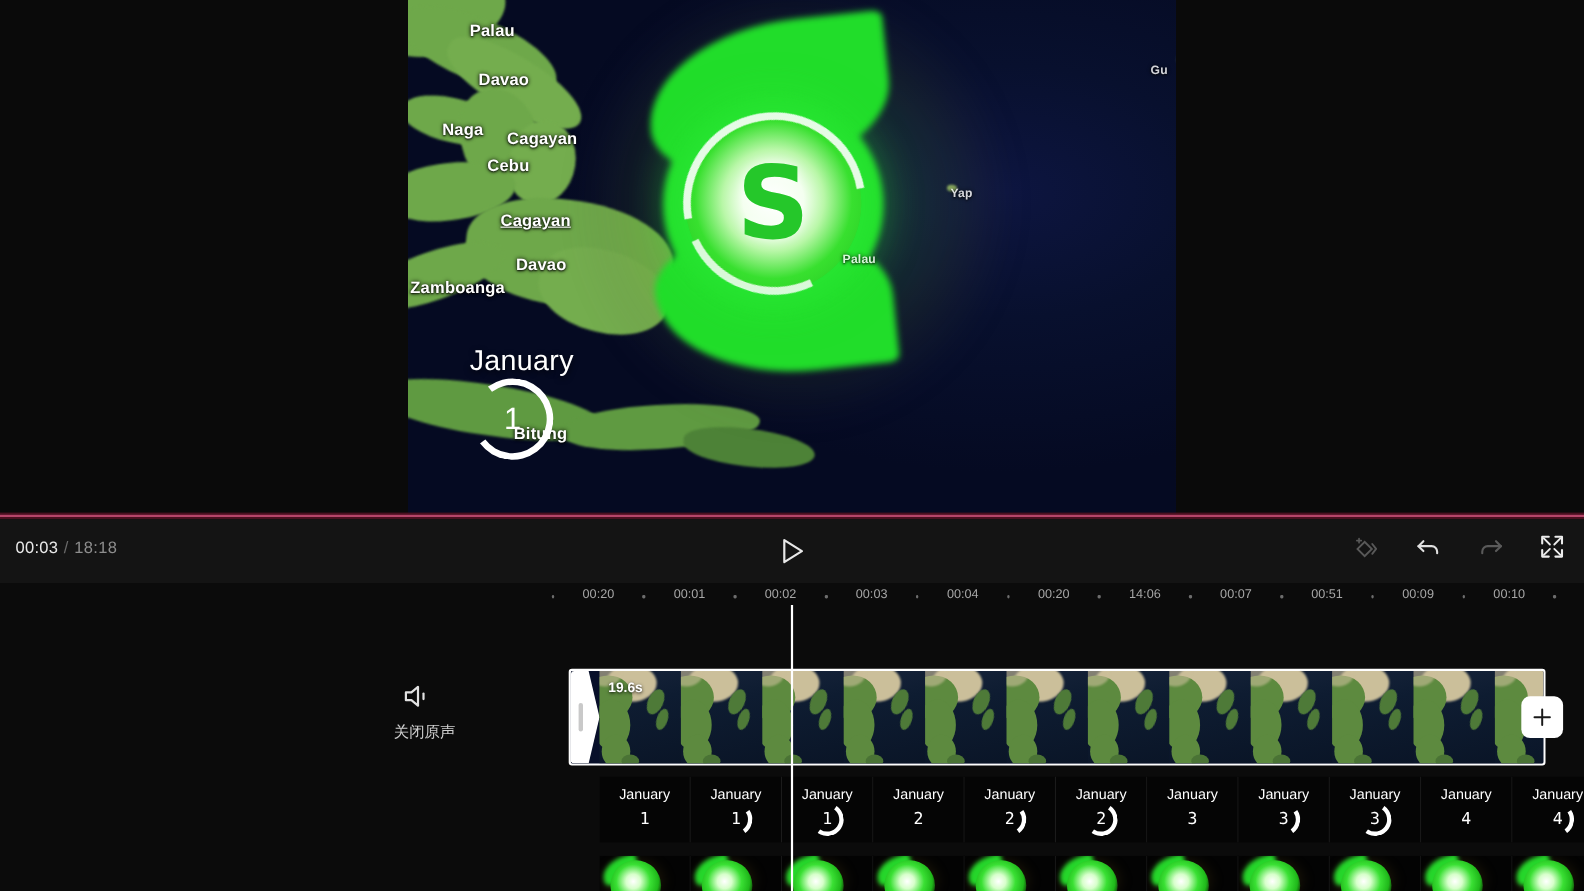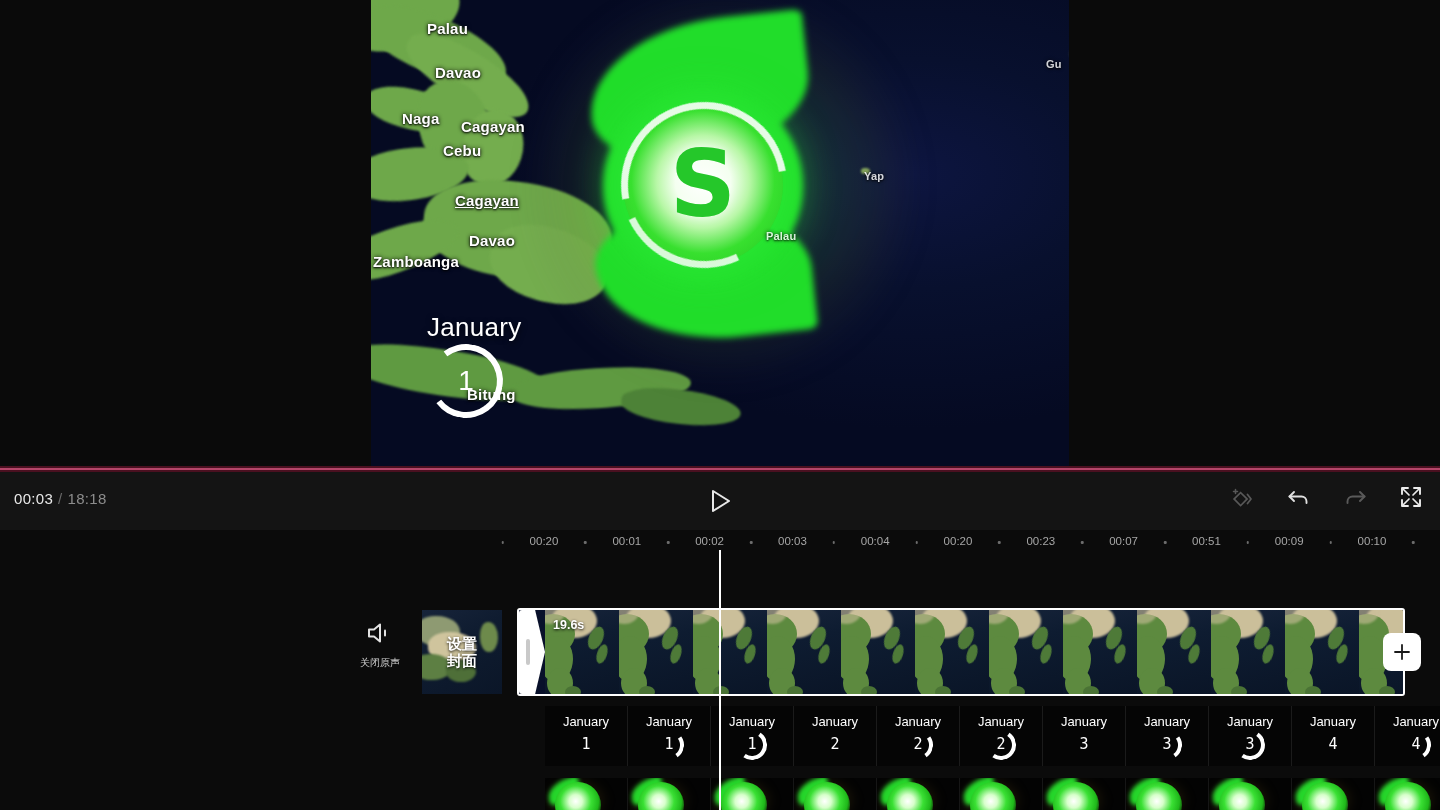--- a/index.html
+++ b/index.html
@@ -68,21 +68,21 @@
   .ic { width:26px; height:26px; display:flex; align-items:center; justify-content:center; cursor:pointer; }
   .ic.dim { opacity:.34; }
 
   
   .timeline { position:absolute; left:0; top:530px; width:1440px; height:280px; background:#0b0b0b; overflow:hidden; }
   .ruler { position:absolute; left:0; top:0; width:1440px; height:28px; }
   .tick-label { position:absolute; top:5px; font-size:11.5px; color:#a6a6a6; transform:translateX(-50%); white-space:nowrap; }
   .tick-dot { position:absolute; top:11px; width:2.5px; height:2.5px; border-radius:50%; background:#6d6d6d; transform:translateX(-50%); }
   .left-tools { position:absolute; left:353px; top:78px; width:160px; height:88px; }
   .mute-btn { position:absolute; left:5px; top:12px; width:44px; height:62px; text-align:center; cursor:pointer; }
-  .mute-label { font-size:10px; color:#cfcfcf; margin-top:6px; white-space:nowrap; }
+  .mute-label { font-size:14px; color:#cfcfcf; margin-top:6px; white-space:nowrap; }
   .cover-btn { position:absolute; left:422px; top:610px; width:80px; height:84px; cursor:pointer;
       background:linear-gradient(150deg,#17243a 0%,#0f1c30 40%,#0b1628 100%); overflow:hidden;
       display:flex; flex-direction:column; align-items:center; justify-content:center; }
   .cover-txt { font-size:15px; color:#fff; font-weight:700; line-height:1.15; text-align:center;
       text-shadow:0 1px 3px rgba(0,0,0,.9); position:relative; z-index:2; }
 
   .clip { position:absolute; left:517px; top:608px; width:888px; height:88px;
       border:2px solid #ffffff; border-radius:3px; background:#08102a; overflow:hidden; }
   .handle-l { position:absolute; left:0; top:0; width:26px; height:100%; background:#fff;
       border-radius:3px 0 0 3px; display:flex; align-items:center; justify-content:center; cursor:ew-resize;
@@ -243,21 +243,21 @@
         <div class="tick-label" style="left: 626.8px;">00:01</div>
         <div class="tick-dot" style="left: 668.2px;"></div>
         <div class="tick-label" style="left: 709.6px;">00:02</div>
         <div class="tick-dot" style="left: 751px;"></div>
         <div class="tick-label" style="left: 792.4px;">00:03</div>
         <div class="tick-dot" style="left: 833.8px;"></div>
         <div class="tick-label" style="left: 875.2px;">00:04</div>
         <div class="tick-dot" style="left: 916.6px;"></div>
         <div class="tick-label" style="left: 958px;">00:20</div>
         <div class="tick-dot" style="left: 999.4px;"></div>
-        <div class="tick-label" style="left: 1040.8px;">00:23</div>
+        <div class="tick-label" style="left: 1040.8px;">14:06</div>
         <div class="tick-dot" style="left: 1082.2px;"></div>
         <div class="tick-label" style="left: 1123.6px;">00:07</div>
         <div class="tick-dot" style="left: 1165px;"></div>
         <div class="tick-label" style="left: 1206.4px;">00:51</div>
         <div class="tick-dot" style="left: 1247.8px;"></div>
         <div class="tick-label" style="left: 1289.2px;">00:09</div>
         <div class="tick-dot" style="left: 1330.6px;"></div>
         <div class="tick-label" style="left: 1372px; text-align: center;">00:10</div>
         <div class="tick-dot" style="left: 1413.4px;"></div>
         <div class="tick-dot" style="left: 502.6px;"></div>
@@ -267,31 +267,20 @@
   <div class="left-tools" style="top:608px;">
     <div class="mute-btn">
       <svg width="30" height="26" viewBox="0 0 30 26">
         <path d="M4 9.5 H9 L15 4.5 V21.5 L9 16.5 H4 Z" fill="none" stroke="#e2e2e2" stroke-width="2" stroke-linejoin="round"></path>
         <path d="M20 10.5 V15.5" stroke="#e2e2e2" stroke-width="2" stroke-linecap="round"></path>
       </svg>
       <div class="mute-label">关闭原声</div>
     </div>
   </div>
 
-  <div class="cover-btn">
-    <div style="position:absolute;inset:0;">
-      <div class="landblur" style="left:-6px;top:6px;width:44px;height:30px;background:#8e9a72;"></div>
-      <div class="landblur" style="left:6px;top:22px;width:48px;height:30px;background:#cfc49d;"></div>
-      <div class="landblur" style="left:-10px;top:44px;width:40px;height:26px;background:#5d7f43;"></div>
-      <div class="landblur" style="left:24px;top:50px;width:30px;height:22px;background:#4e6f38;"></div>
-      <div class="landblur" style="left:58px;top:12px;width:18px;height:30px;background:#6d8a4b;"></div>
-    </div>
-    <div class="cover-txt">设置</div>
-    <div class="cover-txt">封面</div>
-  </div>
 
   <div class="clip">
     <div class="thumbs" id="thumbs">
         <div class="thumb">
           <div class="sand" style="left:6px;top:-6px;width:46px;height:34px;"></div>
           <div class="ln" style="left:-14px;top:4px;width:44px;height:40px;"></div>
           <div class="ln" style="left:-6px;top:26px;width:34px;height:46px;"></div>
           <div class="ln" style="left:2px;top:58px;width:26px;height:30px;"></div>
           <div class="ln" style="left:44px;top:16px;width:14px;height:24px;background:#4e7a38;transform:rotate(24deg);"></div>
           <div class="ln" style="left:52px;top:34px;width:10px;height:20px;background:#4e7a38;transform:rotate(18deg);"></div>

